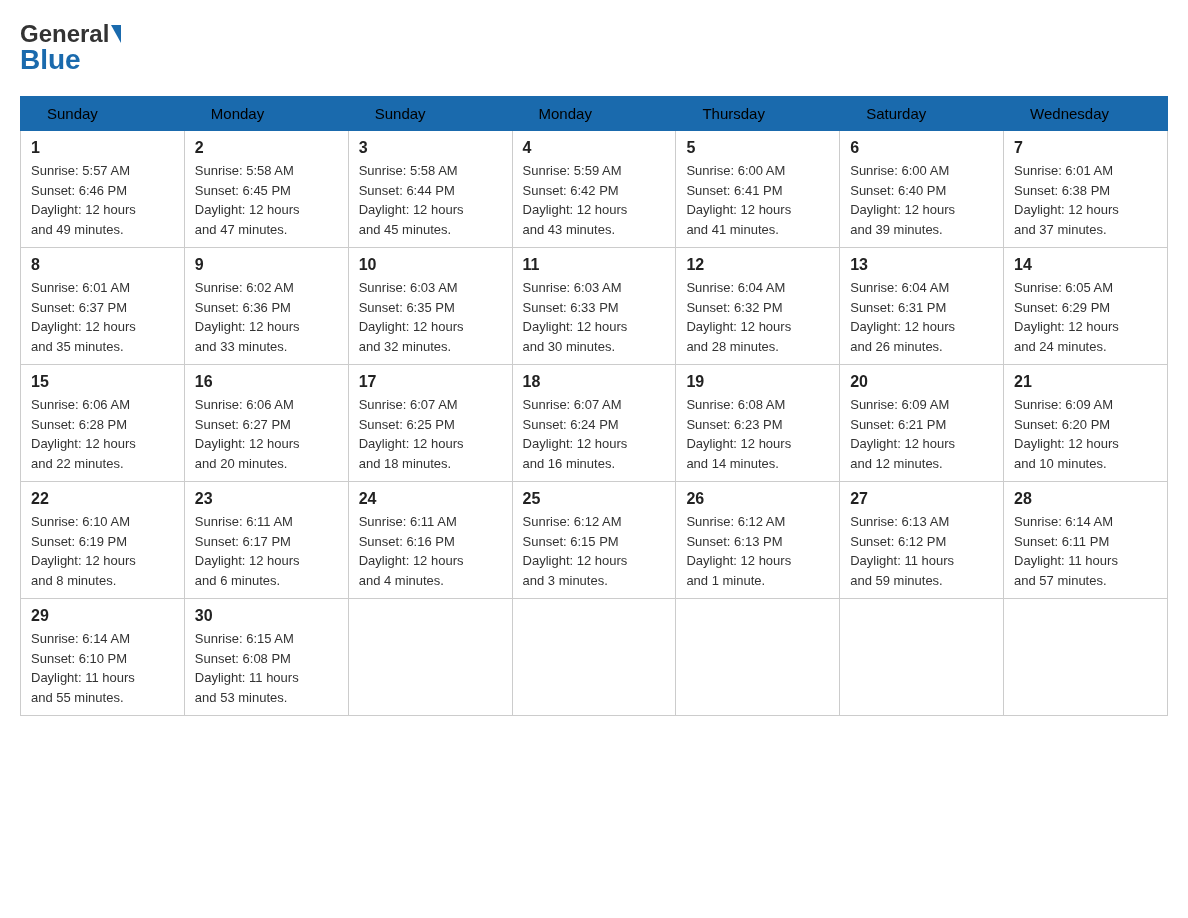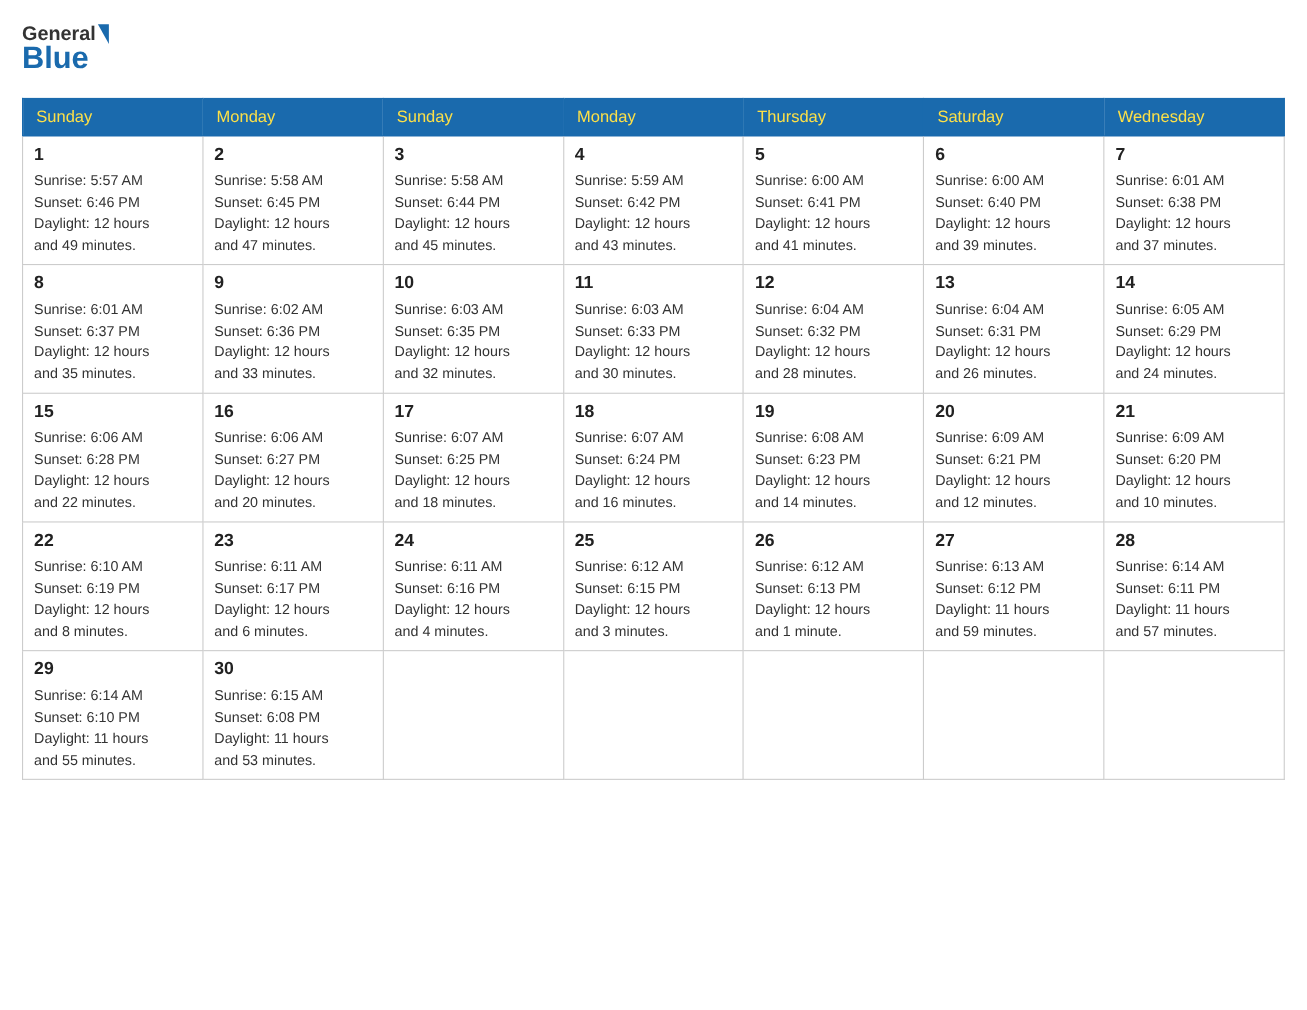--- a/index.html
+++ b/index.html
@@ -15,21 +15,21 @@
       justify-content: space-between;
       align-items: flex-start;
       margin-bottom: 20px;
     }
     .logo {
       display: flex;
       flex-direction: column;
       align-items: flex-start;
     }
     .logo-text {
-      font-size: 18px;
+      font-size: 24px;
       font-weight: bold;
       color: #333;
       display: flex;
       align-items: center;
     }
     .logo-general { color: #333; }
     .logo-arrow {
       width: 0;
       height: 0;
       border-left: 10px solid transparent;
@@ -60,24 +60,24 @@
     }
     table {
       width: 100%;
       border-collapse: collapse;
       table-layout: fixed;
     }
     thead tr {
       background-color: #1a6aad;
     }
     thead th {
-      color: #fde047;
+      color: #000000;
       font-size: 15px;
       font-weight: normal;
-      padding: 8px 12px;
+      padding: 8px 26px;
       text-align: left;
       border: 1px solid #1a6aad;
     }
     tbody td {
       vertical-align: top;
       padding: 8px 10px;
       border: 1px solid #ccc;
       font-size: 12.5px;
       color: #333;
       min-height: 100px;

